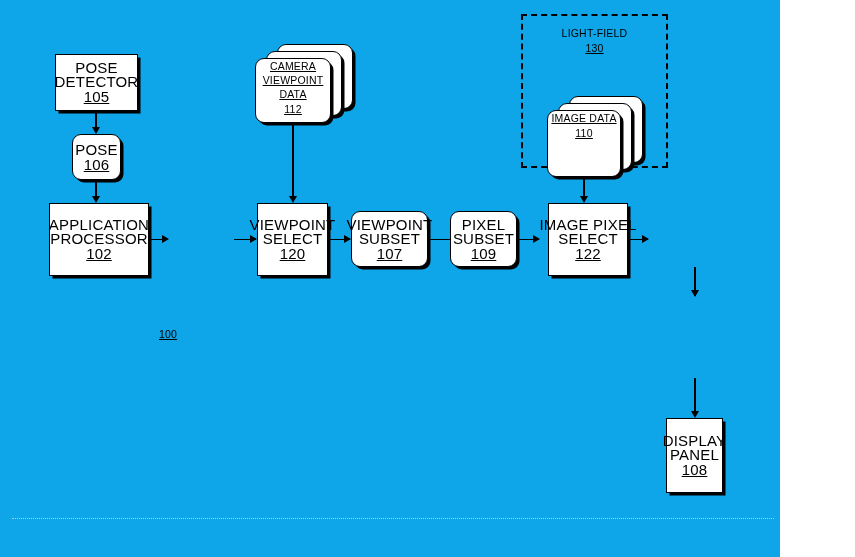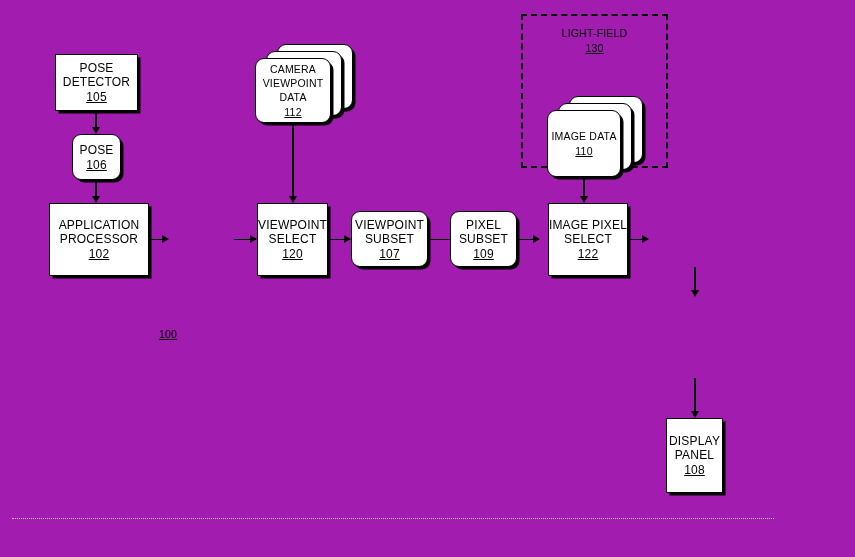--- a/index.html
+++ b/index.html
@@ -6,39 +6,39 @@
     margin: 0;
     padding: 0;
     background: #ffffff;
   }
   body {
     font-family: "Liberation Sans", sans-serif;
     -webkit-font-smoothing: antialiased;
   }
   #canvas {
     position: relative;
-    width: 855px;
+    width: 780px;
     height: 557px;
-    background: #a21caf;
+    background: #0ea5e9;
     overflow: hidden;
   }
 
   
   .node {
     position: absolute;
     box-sizing: border-box;
     border: 1.3px solid #000;
     background: #ffffff;
     color: #000;
     display: flex;
     flex-direction: column;
     align-items: center;
     justify-content: center;
     text-align: center;
-    font-size: 12px;
+    font-size: 15px;
     line-height: 14px;
     letter-spacing: 0.2px;
     box-shadow: 3px 3px 0 -0.5px #000;
     z-index: 5;
   }
   .node.rounded {
     border-radius: 9px;
     box-shadow: 3px 3px 0 -0.5px #000;
   }
   .node .ln { display: block; white-space: nowrap; }
@@ -59,26 +59,26 @@
     box-sizing: border-box;
     border: 1.3px solid #000;
     border-radius: 9px;
     background: #ffffff;
     box-shadow: 3px 3px 0 -0.5px #000;
   }
   .stack .sheet.front {
     display: flex;
     flex-direction: column;
     align-items: center;
-    justify-content: center;
     text-align: center;
     font-size: 10.5px;
     line-height: 14px;
     letter-spacing: 0.2px;
     color: #000;
+    text-decoration: underline;
   }
 
   
   .group-box {
     position: absolute;
     box-sizing: border-box;
     border: 2px dashed #000;
     background: transparent;
     z-index: 1;
   }

